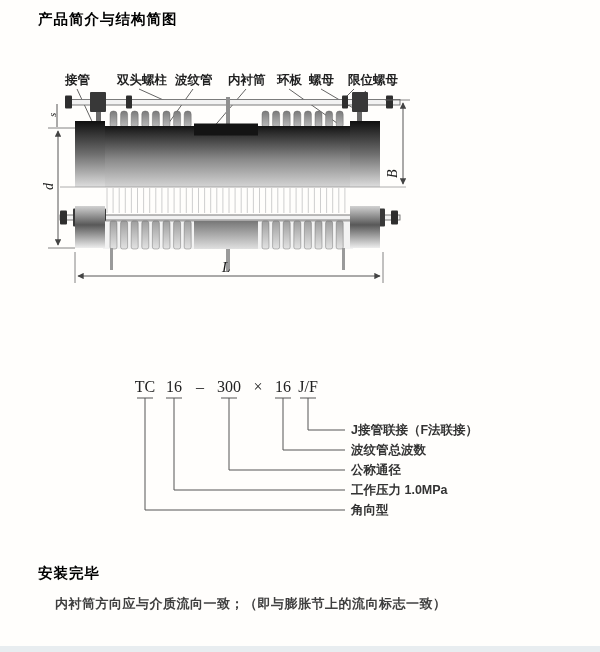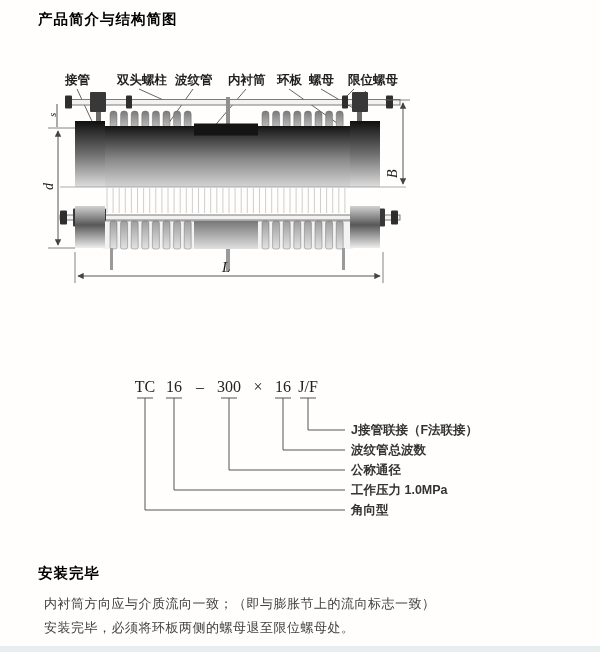--- a/index.html
+++ b/index.html
@@ -8,22 +8,22 @@
   .page { position:relative; width:600px; height:652px; background:#fffefc; overflow:hidden; }
   .sec-title {
     position:absolute; left:38px;
     font-size:14.5px; font-weight:bold; color:#000000;
     letter-spacing:1px;
   }
   #title-intro { top:10px; }
   #title-code { top:346px; }
   #title-install { top:564px; }
   .install-line {
-    position:absolute; left:44px;
-    font-size:13px; font-weight:400; color:#3f3f3f; letter-spacing:0.5px;
+    position:absolute; left:55px;
+    font-size:13px; font-weight:700; color:#3f3f3f; letter-spacing:0.5px;
   }
   #install-line1 { top:595px; }
   #install-line2 { top:619px; }
   .diagram-svg { position:absolute; left:40px; top:63px; }
   .code-svg { position:absolute; left:125px; top:372px; }
   .part-label { font-family:"Liberation Sans", sans-serif; font-size:12.5px; font-weight:bold; fill:#1f1f1f; }
   .dim-label { font-family:"Liberation Serif", serif; font-style:italic; fill:#1a1a1a; }
   .code-token { font-family:"Liberation Serif", serif; font-size:16px; fill:#222; }
   .callout-label { font-family:"Liberation Sans", sans-serif; font-size:12.5px; font-weight:600; fill:#333; }
   .leader { stroke:#3c3c3c; stroke-width:0.8; fill:none; }
@@ -262,16 +262,15 @@
     <text class="callout-label" x="351" y="434">J接管联接（F法联接）</text>
     <text class="callout-label" x="351" y="454">波纹管总波数</text>
     <text class="callout-label" x="351" y="474">公称通径</text>
     <text class="callout-label" x="351" y="494">工作压力 1.0MPa</text>
     <text class="callout-label" x="351" y="514">角向型</text>
   </svg>
 
   <div class="sec-title" id="title-install">安装完毕</div>
 
   <div class="install-line" id="install-line1">内衬筒方向应与介质流向一致；（即与膨胀节上的流向标志一致）</div>
-  <div class="install-line" id="install-line2">安装完毕，必须将环板两侧的螺母退至限位螺母处。</div>
 
   <div class="bottom-strip"></div>
 </div>
 
 </body></html>

